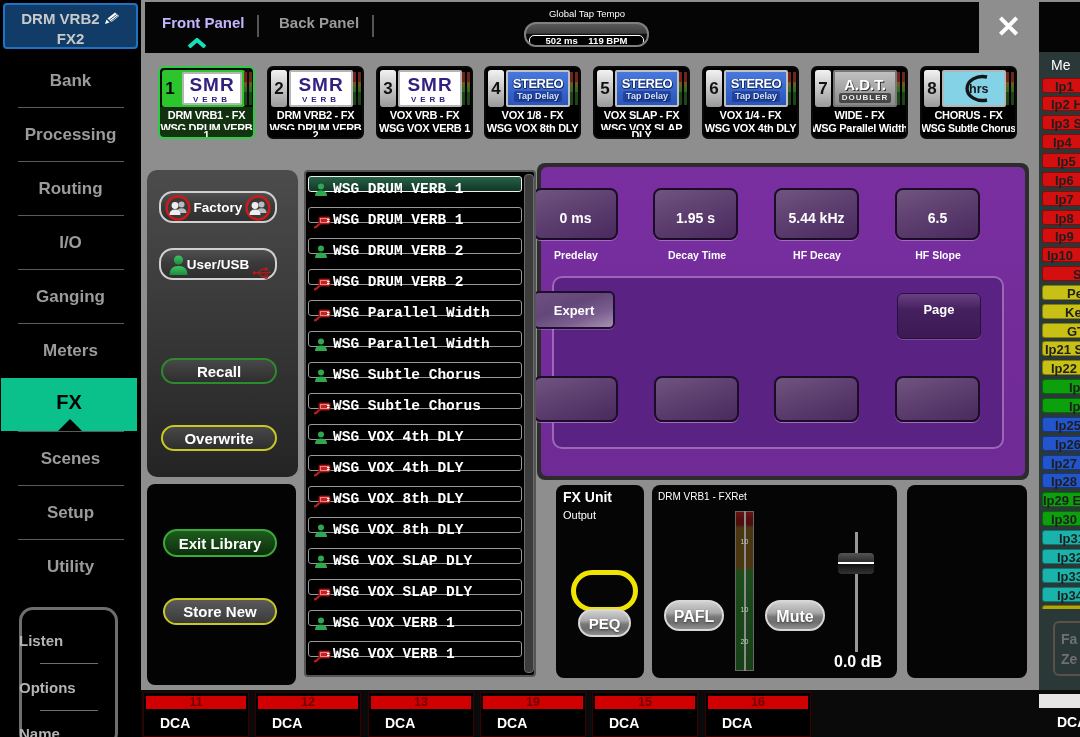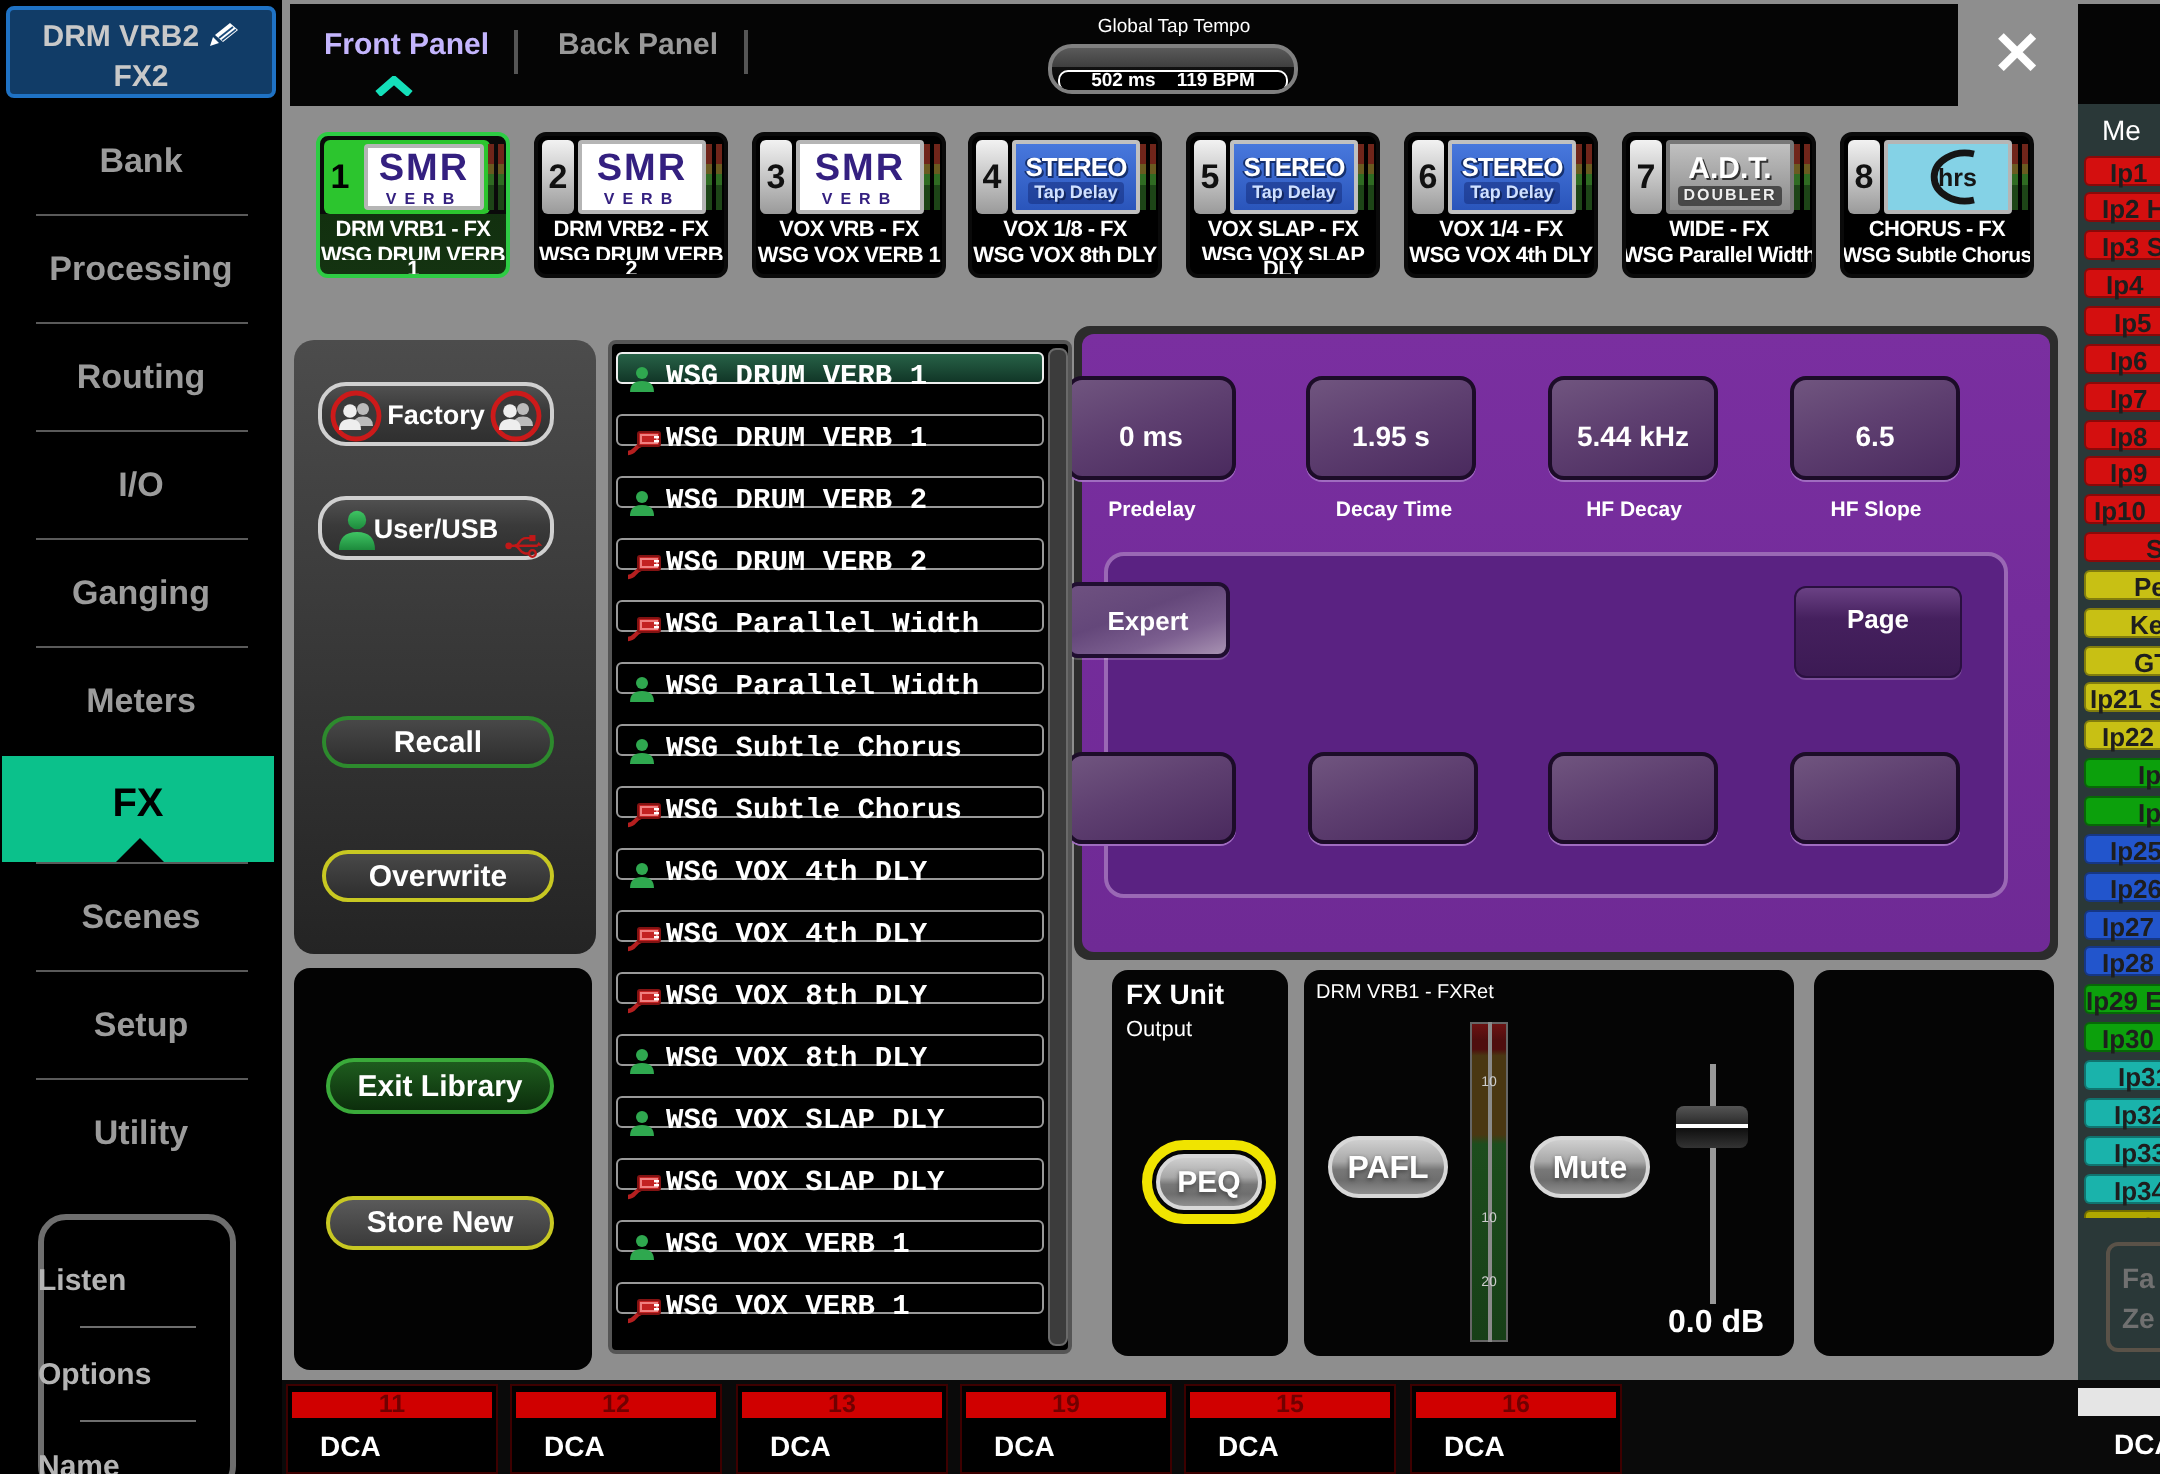--- a/index.html
+++ b/index.html
@@ -68,21 +68,21 @@
   #libtop { left:147px; top:170px; width:151px; height:307px; border-radius:10px; background:linear-gradient(#4c4c4c,#242424); }
   #libbot { left:147px; top:484px; width:149px; height:201px; border-radius:8px; background:#030303; }
   .pill { position:absolute; border-radius:14px; color:#fff; font-weight:bold; font-size:15px; text-align:center; }
   #list { left:304px; top:170px; width:232px; height:507px; background:#000; border:2px solid #555; border-radius:4px; }
   .litem { position:absolute; left:2px; width:214px; height:16px; background:#000; border:1px solid #999; border-radius:3px; color:#fff; font-weight:bold; font-size:14.5px; line-height:24px; padding-left:24px;font-family:Liberation Mono, monospace; }
   .litem.sel { background:linear-gradient(#276247,#113627); border:1px solid #eee; }
   #scrollbar { position:absolute; left:218px; top:2px; width:10px; height:499px; background:#3c3c3c; border:1px solid #6a6a6a; border-radius:4px; }
 
   
   .bpanel { position:absolute; top:485px; height:193px; background:#050505; border-radius:8px; }
-  .grypill { position:absolute; border-radius:16px; border:2px solid #d8d8d8; background:linear-gradient(#cfcfcf 0%,#a8a8a8 40%,#787878 55%,#6e6e6e 75%,#8f8f8f 100%); color:#fff; font-weight:bold; text-align:center; text-shadow:0 1px 2px #444; }
+  .grypill { position:absolute; border-radius:16px; border:2px solid #d8d8d8; background:linear-gradient(#cfcfcf 0%,#a8a8a8 40%,#787878 55%,#6e6e6e 75%,#8f8f8f 100%); color:#fff; font-weight:bold; text-align:center; text-shadow:0 1px 2px #444;margin-top:32px; }
 
   
   #rsb { left:1039px; top:2px; width:41px; height:688px; background:#2a3838; }
   #rsbtop { position:absolute; left:0; top:0; width:41px; height:50px; background:#050505; }
   .mrow { position:absolute; left:3px; width:60px; height:15px; border-radius:3px; font-size:13px; font-weight:bold; color:#1e1e1e; line-height:15px; border:1px solid rgba(0,0,0,.35); box-sizing:border-box; }
   #fz { position:absolute; left:14px; top:619px; width:40px; height:55px; border:2px solid #5a5248; border-radius:6px; color:#707070; font-size:14px; font-weight:bold; padding:6px 0 0 6px; line-height:20px; }
 
   
   #botbar { left:141px; top:690px; width:939px; height:47px; background:#0a0a0a; }
   .dca { position:absolute; top:2px; width:106px; height:45px; background:#000; border:1px solid #3d0000; }

